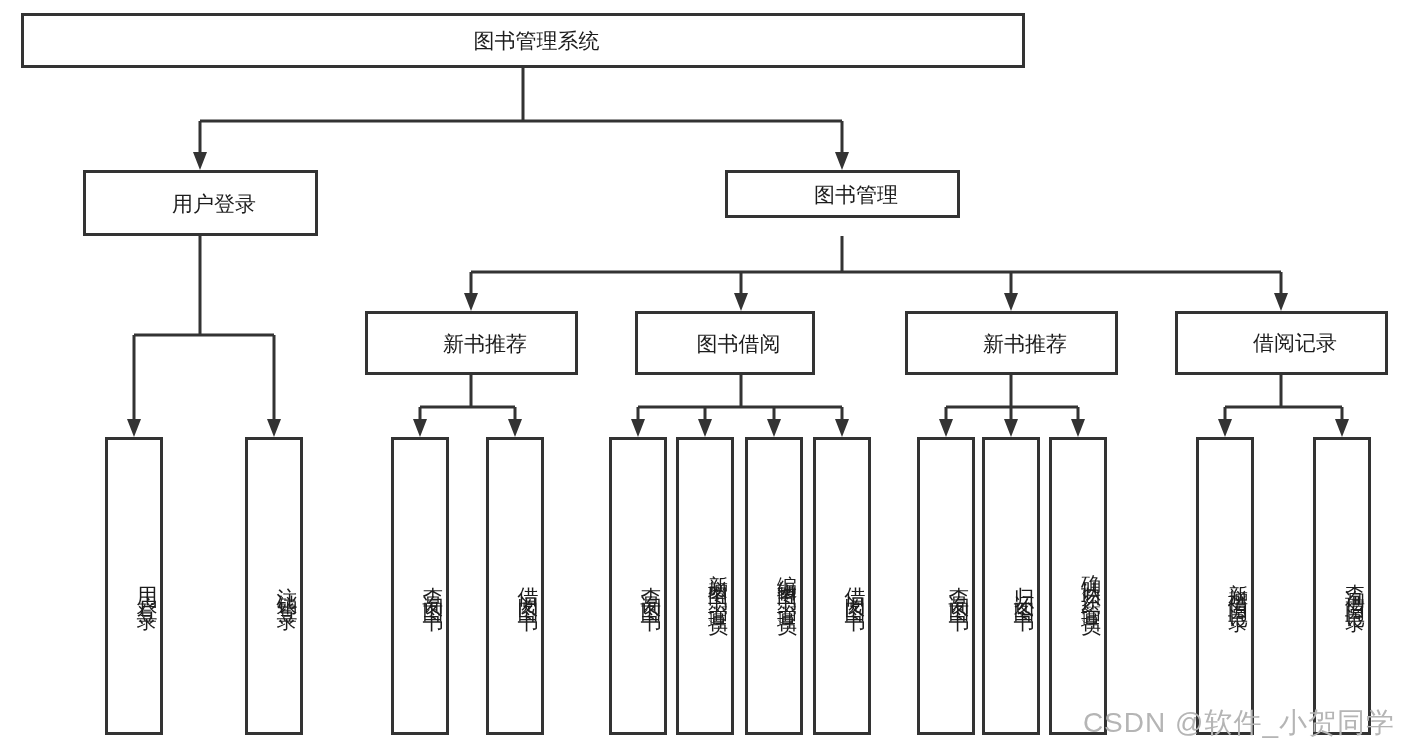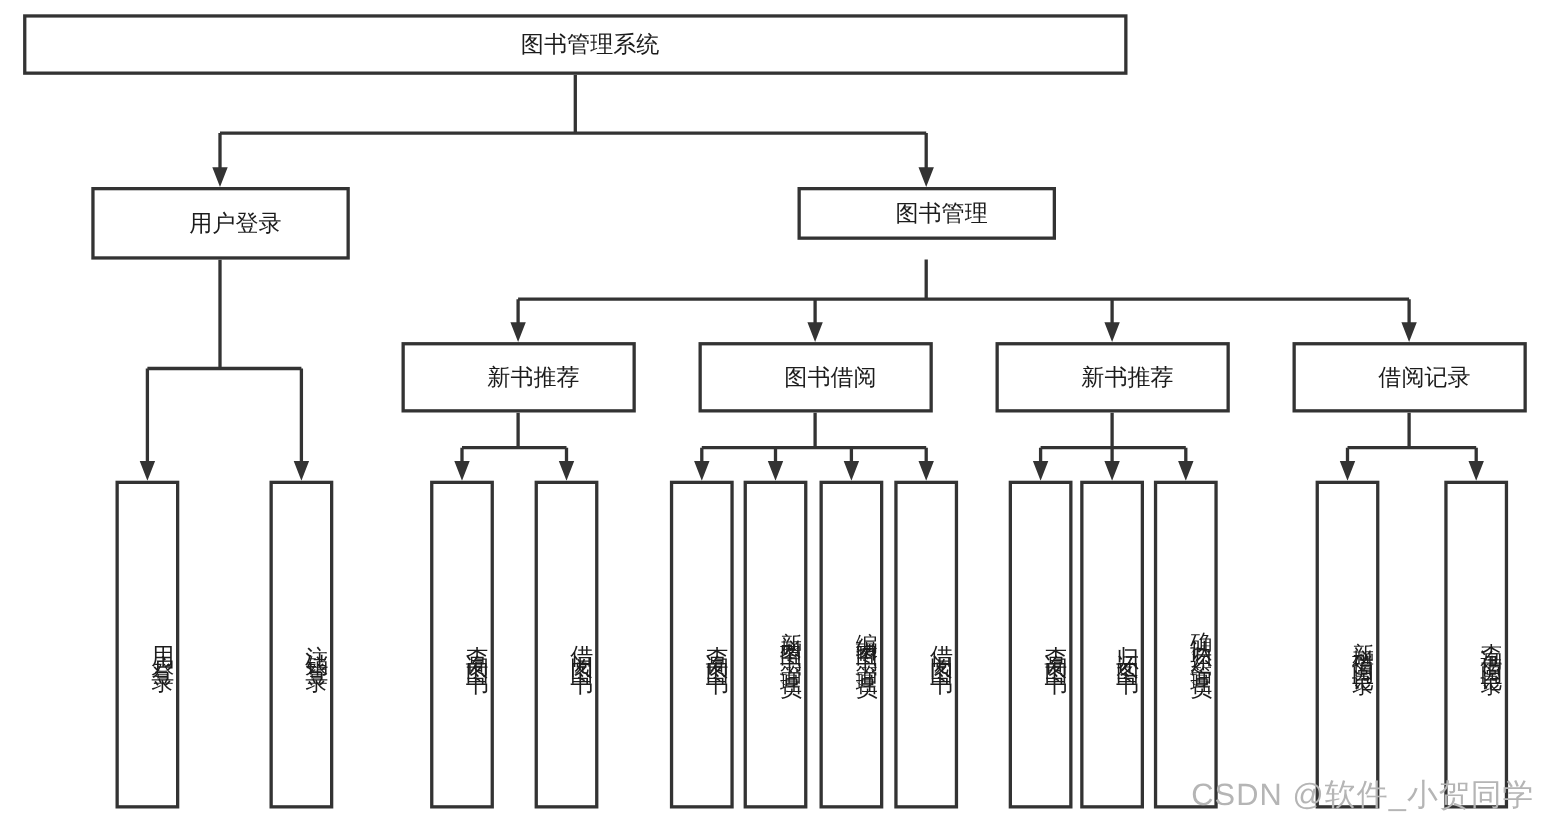--- a/index.html
+++ b/index.html
@@ -92,21 +92,21 @@
   <div class="node" style="left:83px;top:170px;width:235px;height:66px;">
     <span>用户登录</span>
   </div>
   <div class="node" style="left:725px;top:170px;width:235px;height:48px;">
     <span>图书管理</span>
   </div>
 
   <div class="node" style="left:365px;top:311px;width:213px;height:64px;">
     <span>新书推荐</span>
   </div>
-  <div class="node" style="left:635px;top:311px;width:213px;height:64px;">
+  <div class="node" style="left:635px;top:311px;width:180px;height:64px;">
     <span>图书借阅</span>
   </div>
   <div class="node" style="left:905px;top:311px;width:213px;height:64px;">
     <span>新书推荐</span>
   </div>
   <div class="node" style="left:1175px;top:311px;width:213px;height:64px;font-family:Liberation Serif, serif;">
     <span>借阅记录</span>
   </div>
 
   <div class="node leaf" style="left:105px;top:437px;width:58px;height:298px;">

